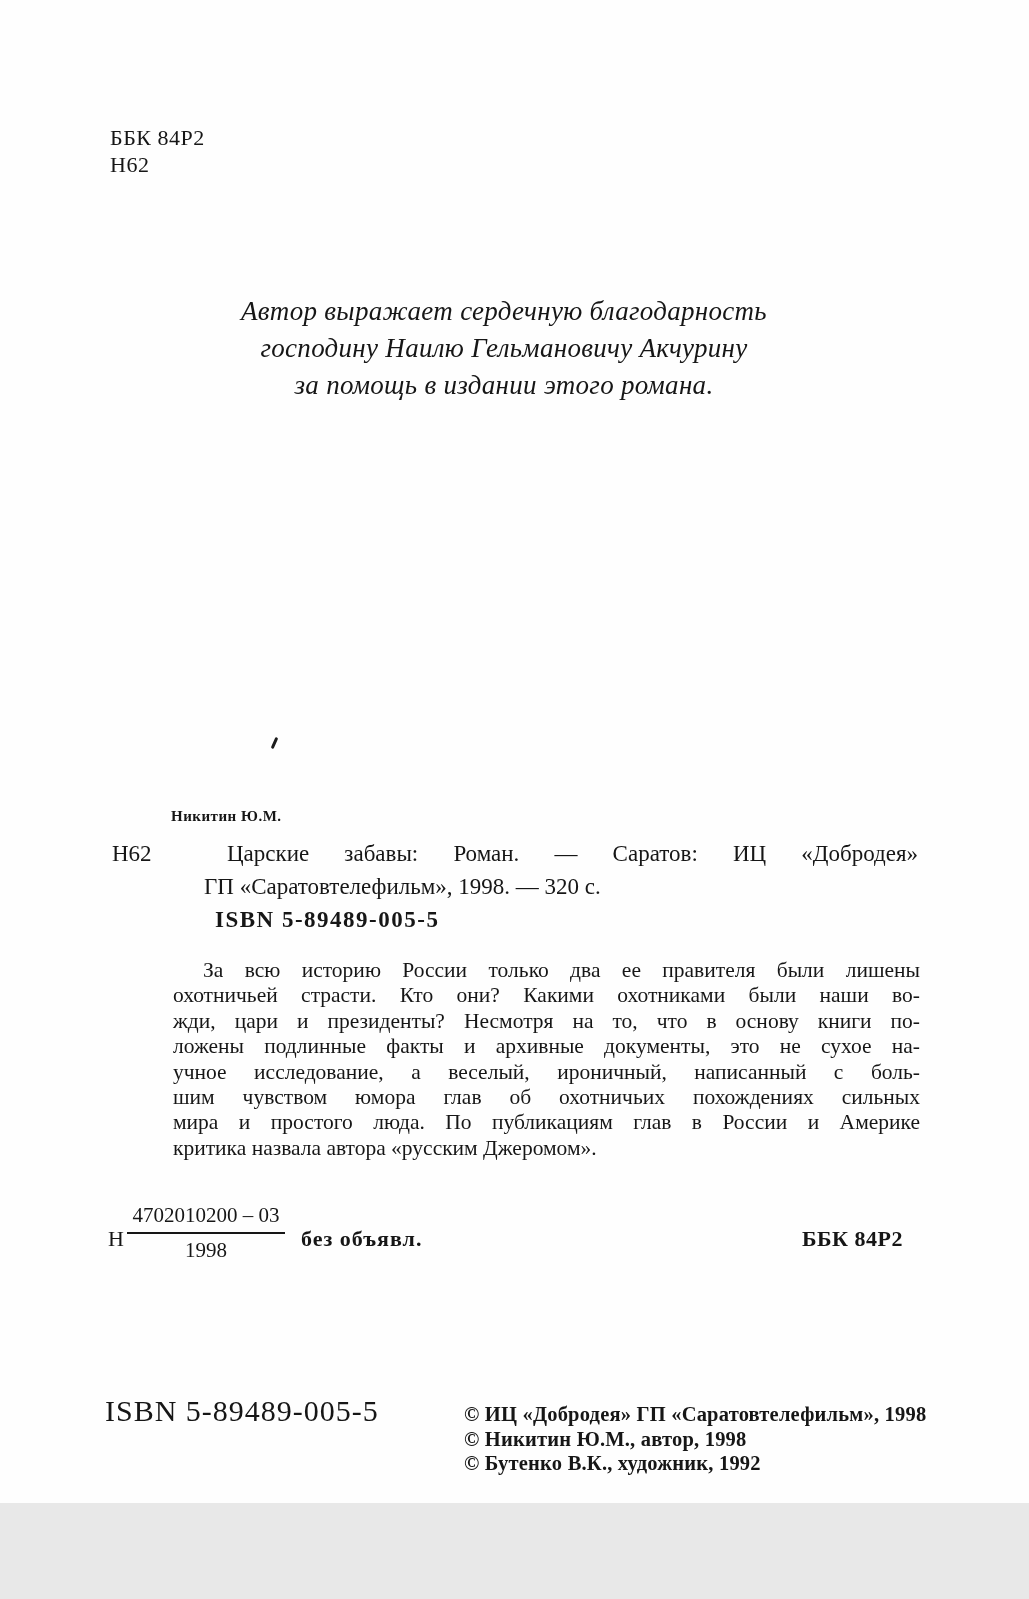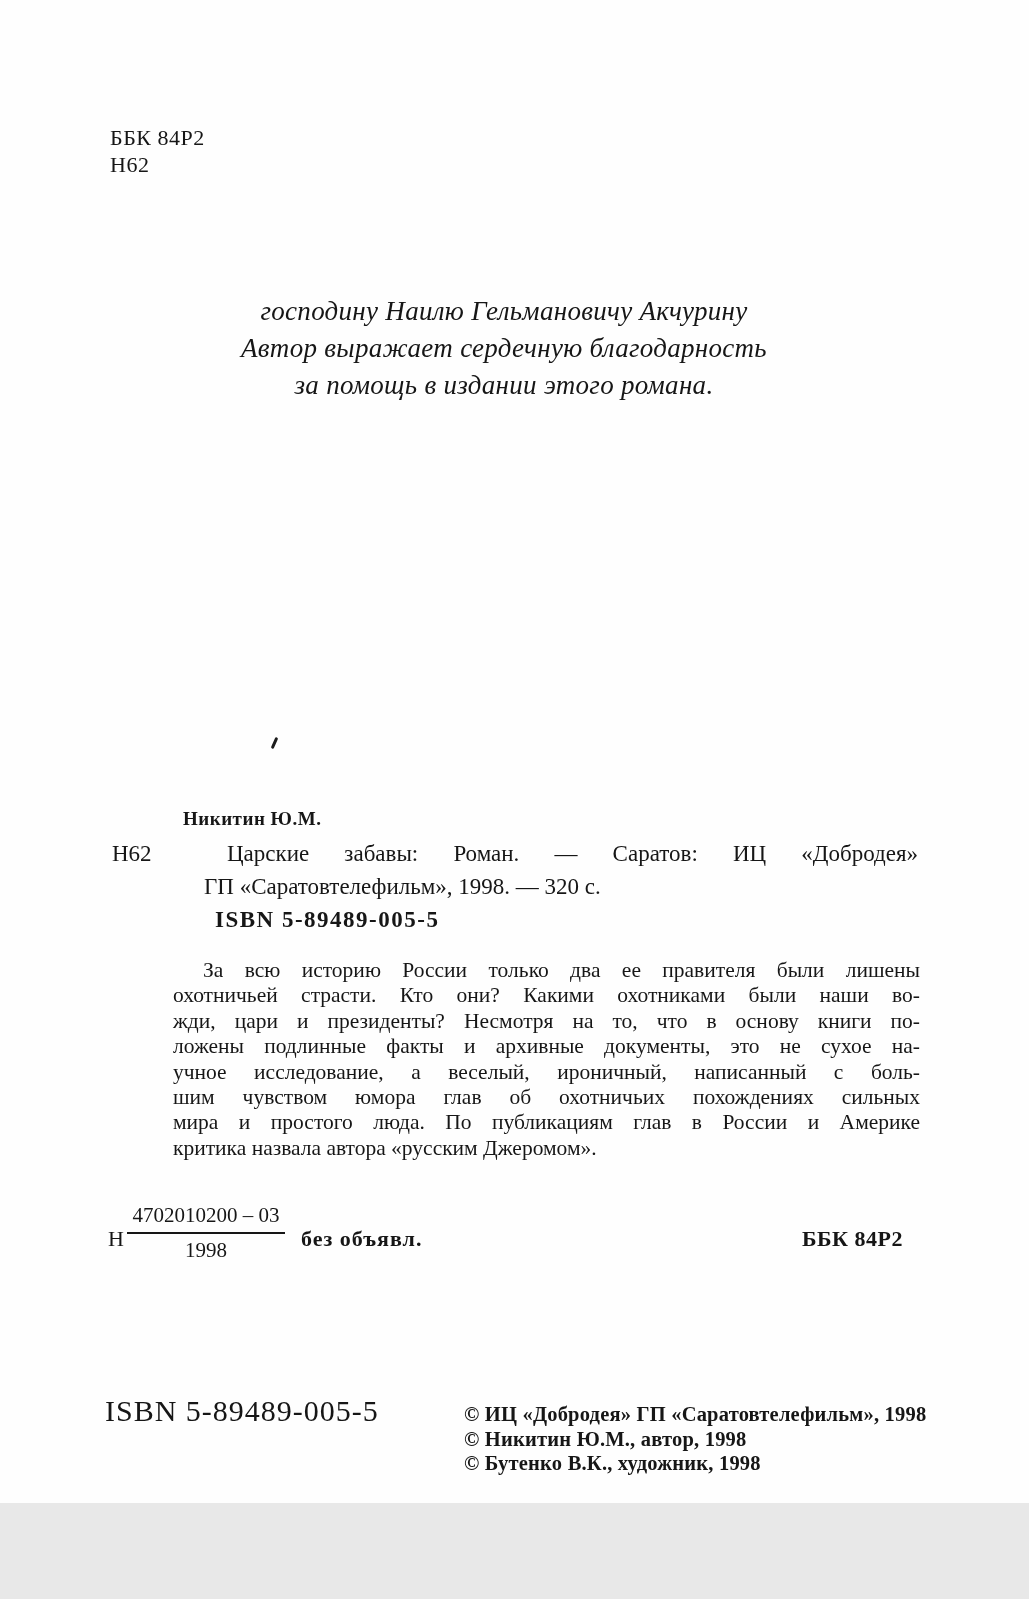--- a/index.html
+++ b/index.html
@@ -26,21 +26,21 @@
   }
 
   
   .artifact {
     left: 273px; top: 737px; width: 3px; height: 12px;
     background: #1c1c1c; border-radius: 2px;
     transform: rotate(24deg);
   }
 
   
-  .cat-author { left: 183px; top: 808px; font-size: 19px; font-weight: bold; letter-spacing: 0.5px; }
+  .cat-author { left: 171px; top: 808px; font-size: 15px; font-weight: bold; letter-spacing: 0.5px; }
   .cat-code   { left: 112px; top: 841px; font-size: 23px; }
   .cat-title  {
     left: 227px; top: 841px; width: 691px; font-size: 23px;
     text-align: justify; text-align-last: justify;
   }
   .cat-publisher { left: 176px; top: 874px; font-size: 23px; margin-left: 28px; }
   .cat-isbn   { left: 215px; top: 907px; font-size: 23px; font-weight: bold; letter-spacing: 1.5px; }
 
   
   .annotation {
@@ -67,22 +67,22 @@
 <body>
 
 <div class="page">
 
   <div class="abs header-codes">
     <div>ББК 84Р2</div>
     <div>Н62</div>
   </div>
 
   <div class="abs dedication">
+    <div>Автор выражает сердечную благодарность</div>
     <div>господину Наилю Гельмановичу Акчурину</div>
-    <div>Автор выражает сердечную благодарность</div>
     <div>за помощь в издании этого романа.</div>
   </div>
 
   <div class="abs artifact"></div>
 
   <div class="abs cat-author">Никитин Ю.М.</div>
   <div class="abs cat-code">Н62</div>
   <div class="abs cat-title">Царские забавы: Роман. — Саратов: ИЦ «Добродея»</div>
   <div class="abs cat-publisher">ГП «Саратовтелефильм», 1998. — 320 с.</div>
   <div class="abs cat-isbn">ISBN 5-89489-005-5</div>
@@ -103,16 +103,16 @@
     <span class="frac-num">4702010200 – 03</span>
     <span class="frac-den">1998</span>
   </div>
   <div class="abs catnum-note">без объявл.</div>
   <div class="abs catnum-bbk">ББК 84Р2</div>
 
   <div class="abs footer-isbn">ISBN 5-89489-005-5</div>
   <div class="abs copyrights">
     <div>© ИЦ «Добродея» ГП «Саратовтелефильм», 1998</div>
     <div>© Никитин Ю.М., автор, 1998</div>
-    <div>© Бутенко В.К., художник, 1998</div>
+    <div>© Бутенко В.К., художник, 1992</div>
   </div>
 
 </div>
 
 </body></html>

